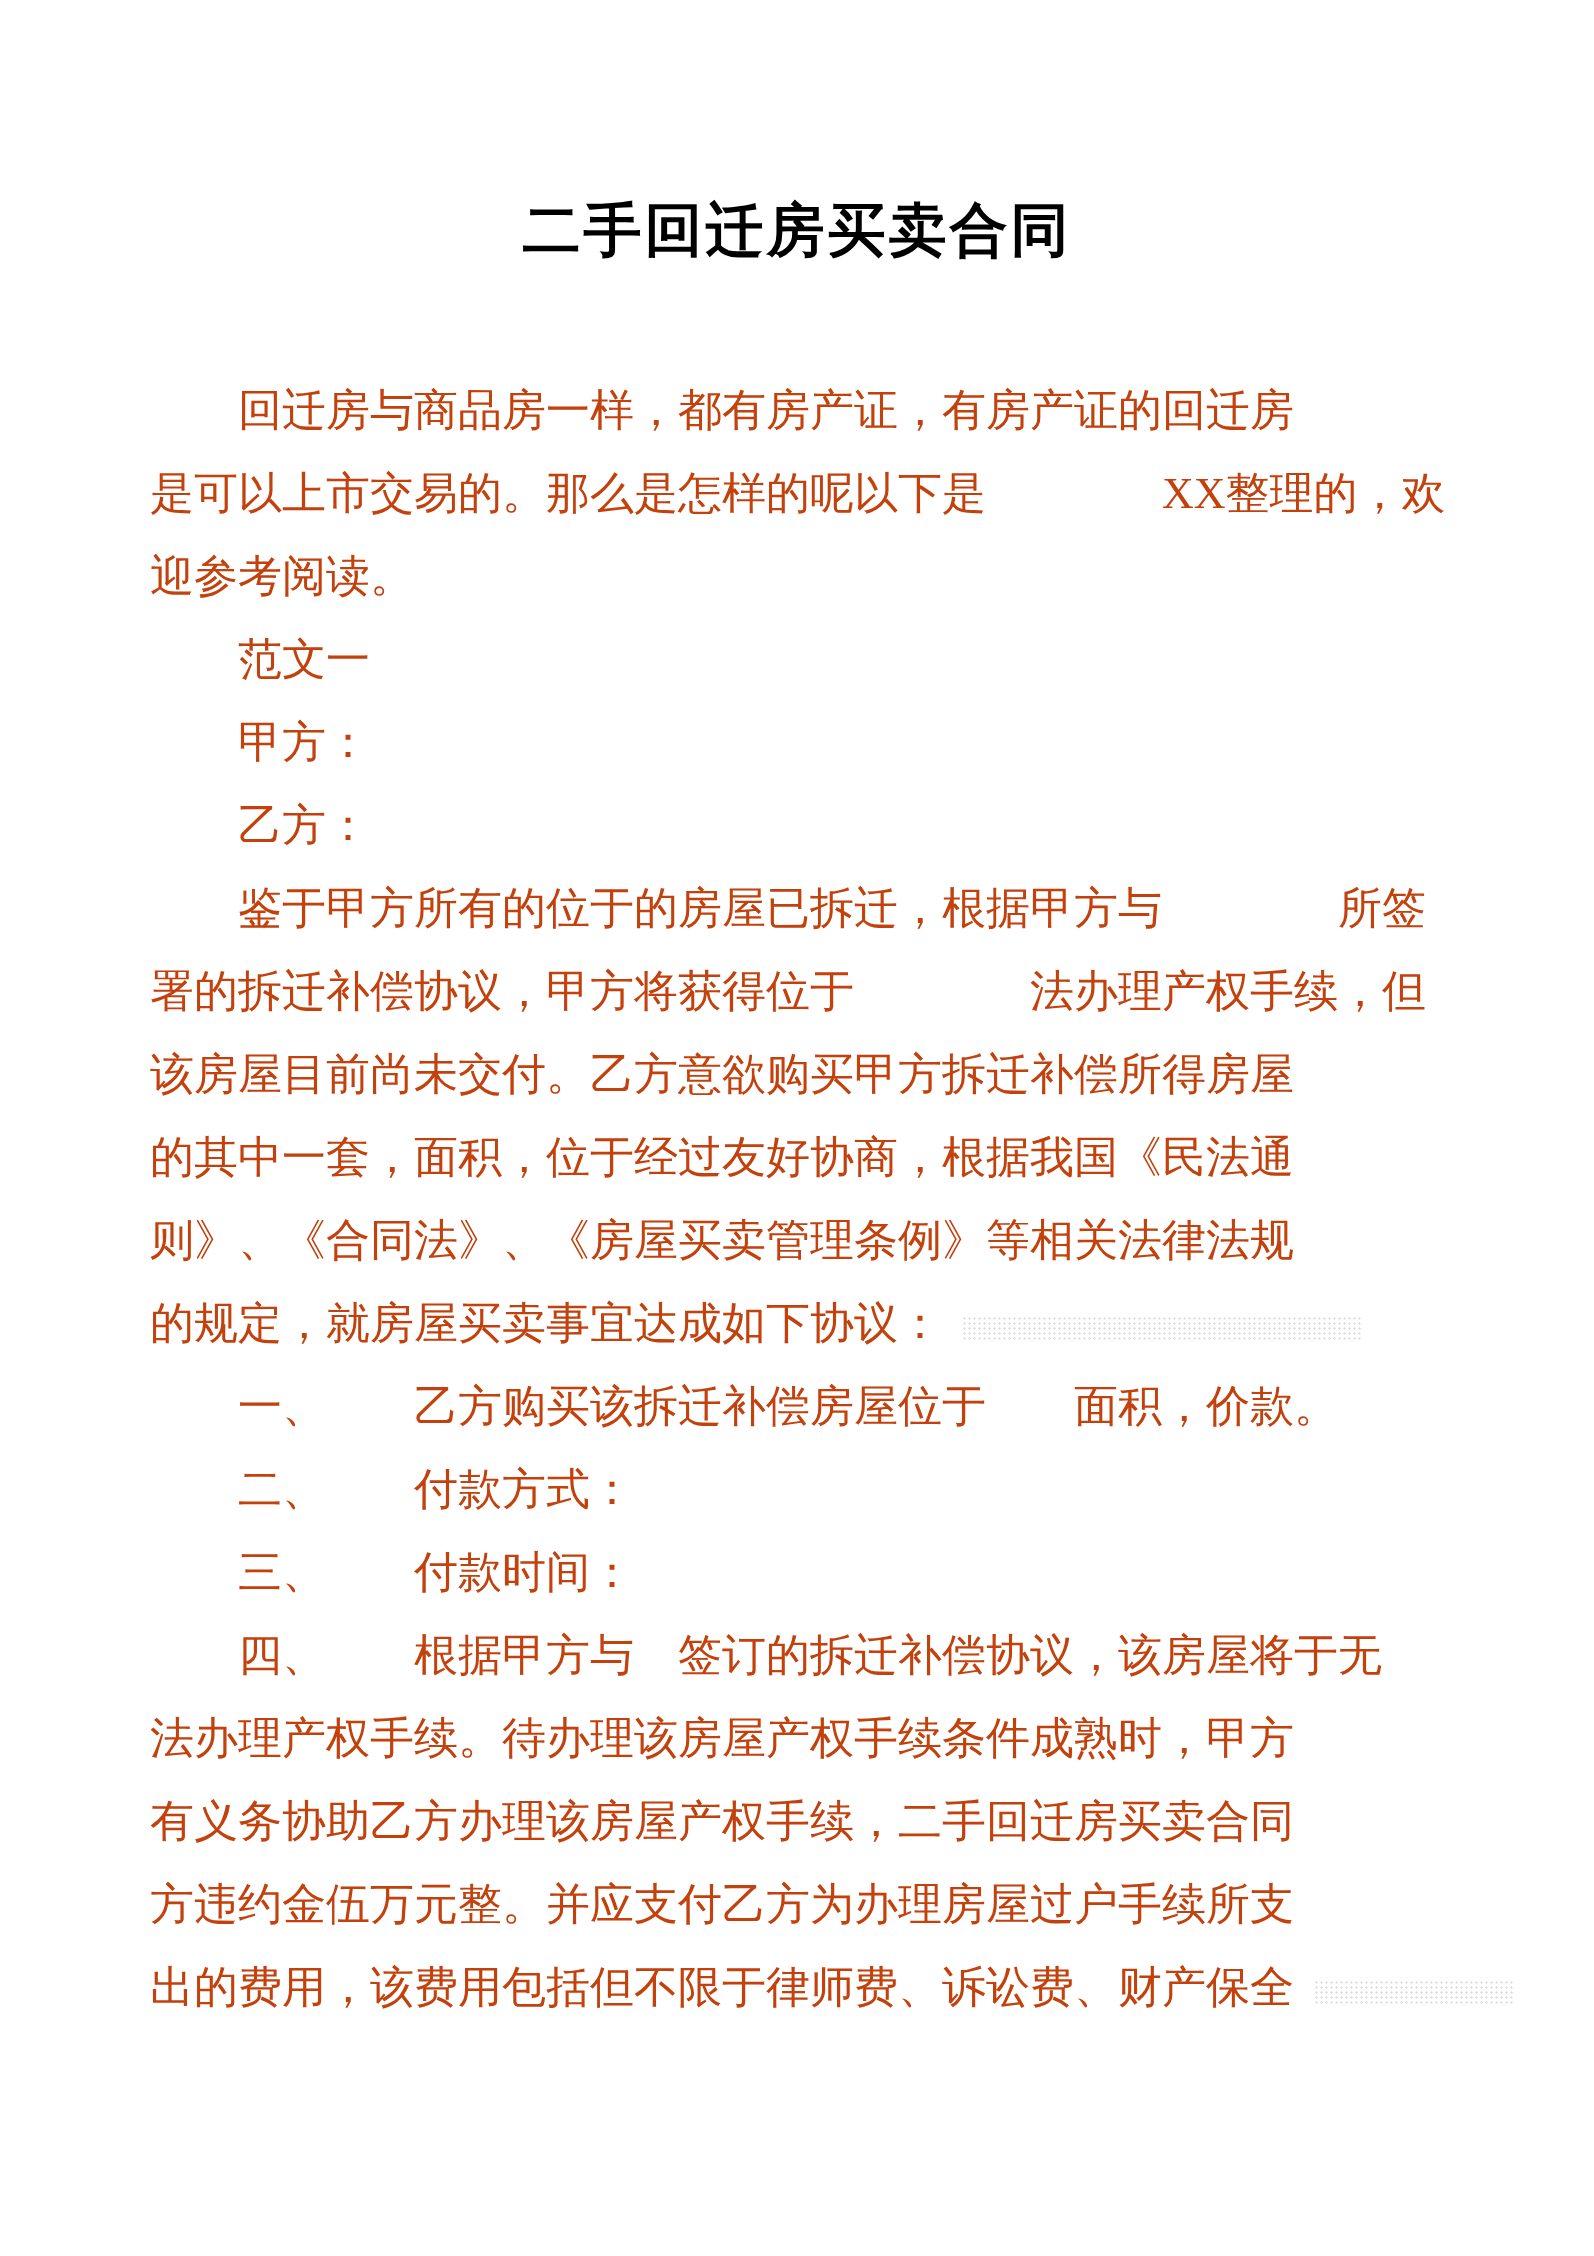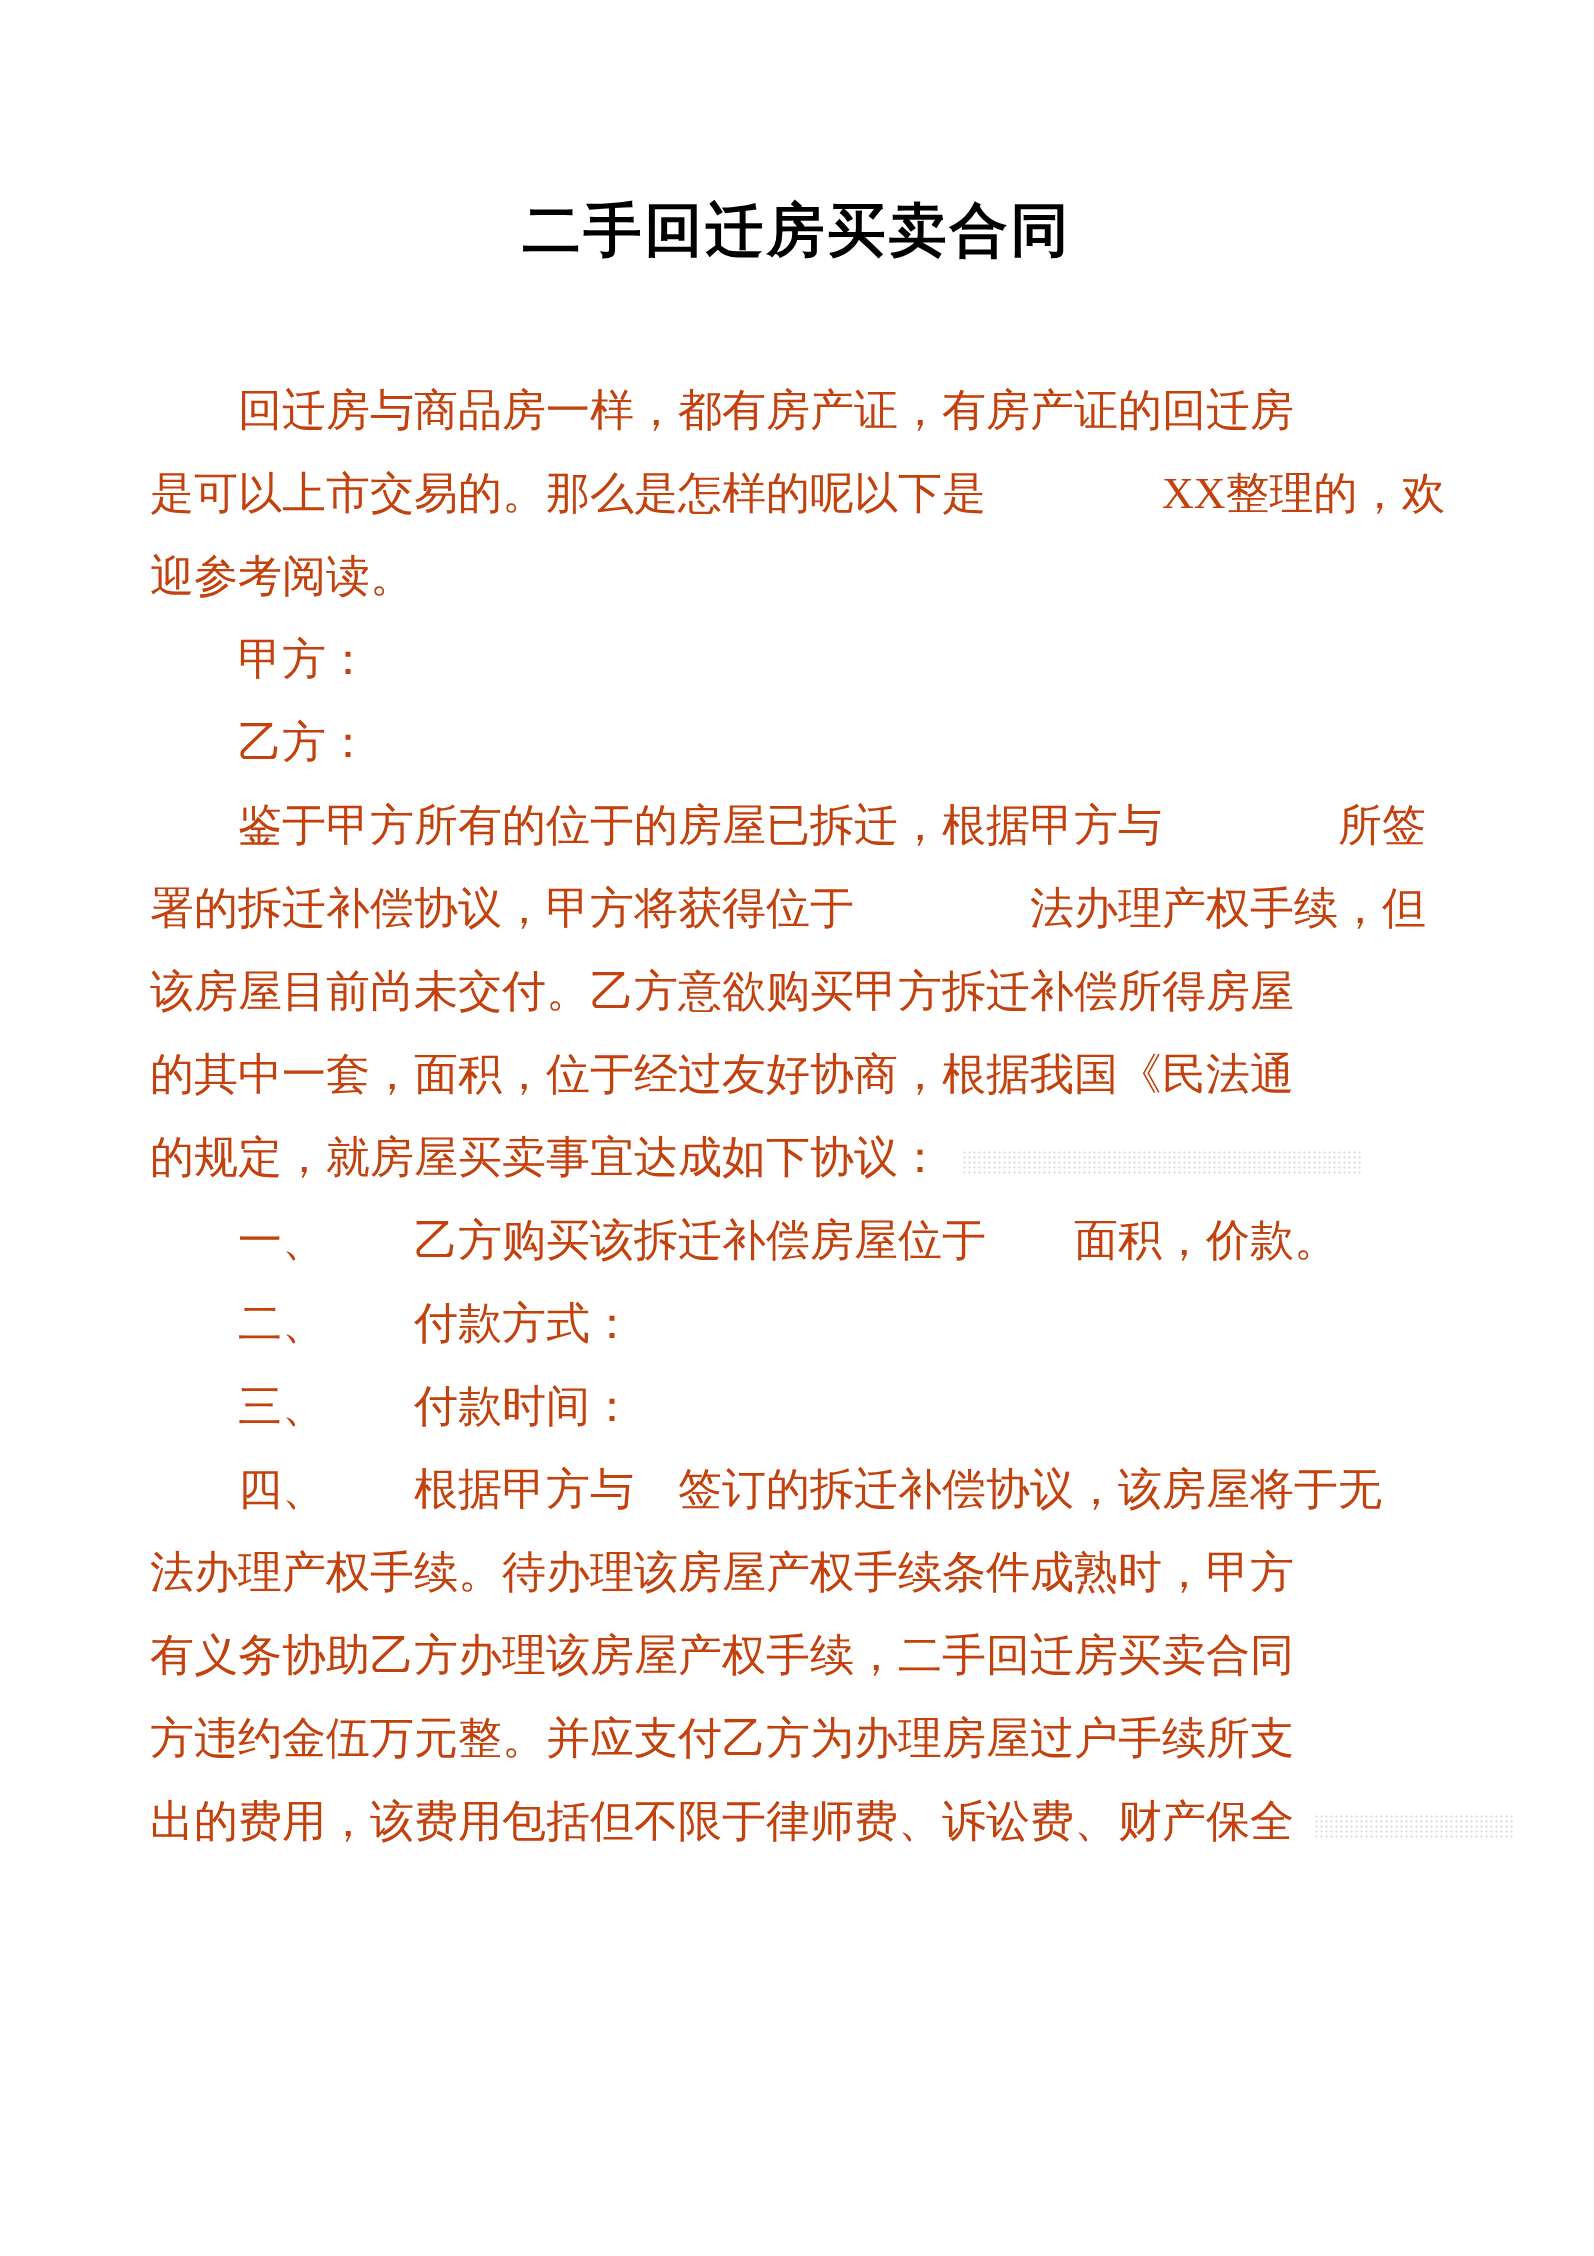--- a/index.html
+++ b/index.html
@@ -51,26 +51,28 @@
 </style>
 </head>
 <body>
 
 <div class="page">
   <h1 class="doc-title">二手回迁房买卖合同</h1>
   <div class="doc-body" id="doc-lines">
       <div class="line"><span class="t">　　回迁房与商品房一样，都有房产证，有房产证的回迁房</span></div>
       <div class="line"><span class="t">是可以上市交易的。那么是怎样的呢以下是　　　　XX整理的，欢</span></div>
       <div class="line"><span class="t">迎参考阅读。</span></div>
+      <div class="line"><span class="t">　　范文一</span></div>
       <div class="line"><span class="t">　　甲方：</span></div>
       <div class="line"><span class="t">　　乙方：</span></div>
       <div class="line"><span class="t">　　鉴于甲方所有的位于的房屋已拆迁，根据甲方与　　　　所签</span></div>
       <div class="line"><span class="t">署的拆迁补偿协议，甲方将获得位于　　　　法办理产权手续，但</span></div>
       <div class="line"><span class="t">该房屋目前尚未交付。乙方意欲购买甲方拆迁补偿所得房屋</span></div>
       <div class="line"><span class="t">的其中一套，面积，位于经过友好协商，根据我国《民法通</span></div>
+      <div class="line"><span class="t">则》、《合同法》、《房屋买卖管理条例》等相关法律法规</span></div>
       <div class="line"><span class="t">的规定，就房屋买卖事宜达成如下协议：</span><span class="wm" style="width: 400px;"></span></div>
       <div class="line"><span class="t">　　一、　　乙方购买该拆迁补偿房屋位于　　面积，价款。</span></div>
       <div class="line"><span class="t">　　二、　　付款方式：</span></div>
       <div class="line"><span class="t">　　三、　　付款时间：</span></div>
       <div class="line"><span class="t">　　四、　　根据甲方与　签订的拆迁补偿协议，该房屋将于无</span></div>
       <div class="line"><span class="t">法办理产权手续。待办理该房屋产权手续条件成熟时，甲方</span></div>
       <div class="line"><span class="t">有义务协助乙方办理该房屋产权手续，二手回迁房买卖合同</span></div>
       <div class="line"><span class="t">方违约金伍万元整。并应支付乙方为办理房屋过户手续所支</span></div>
       <div class="line"><span class="t">出的费用，该费用包括但不限于律师费、诉讼费、财产保全</span><span class="wm" style="width: 200px;"></span></div>
     </div>

